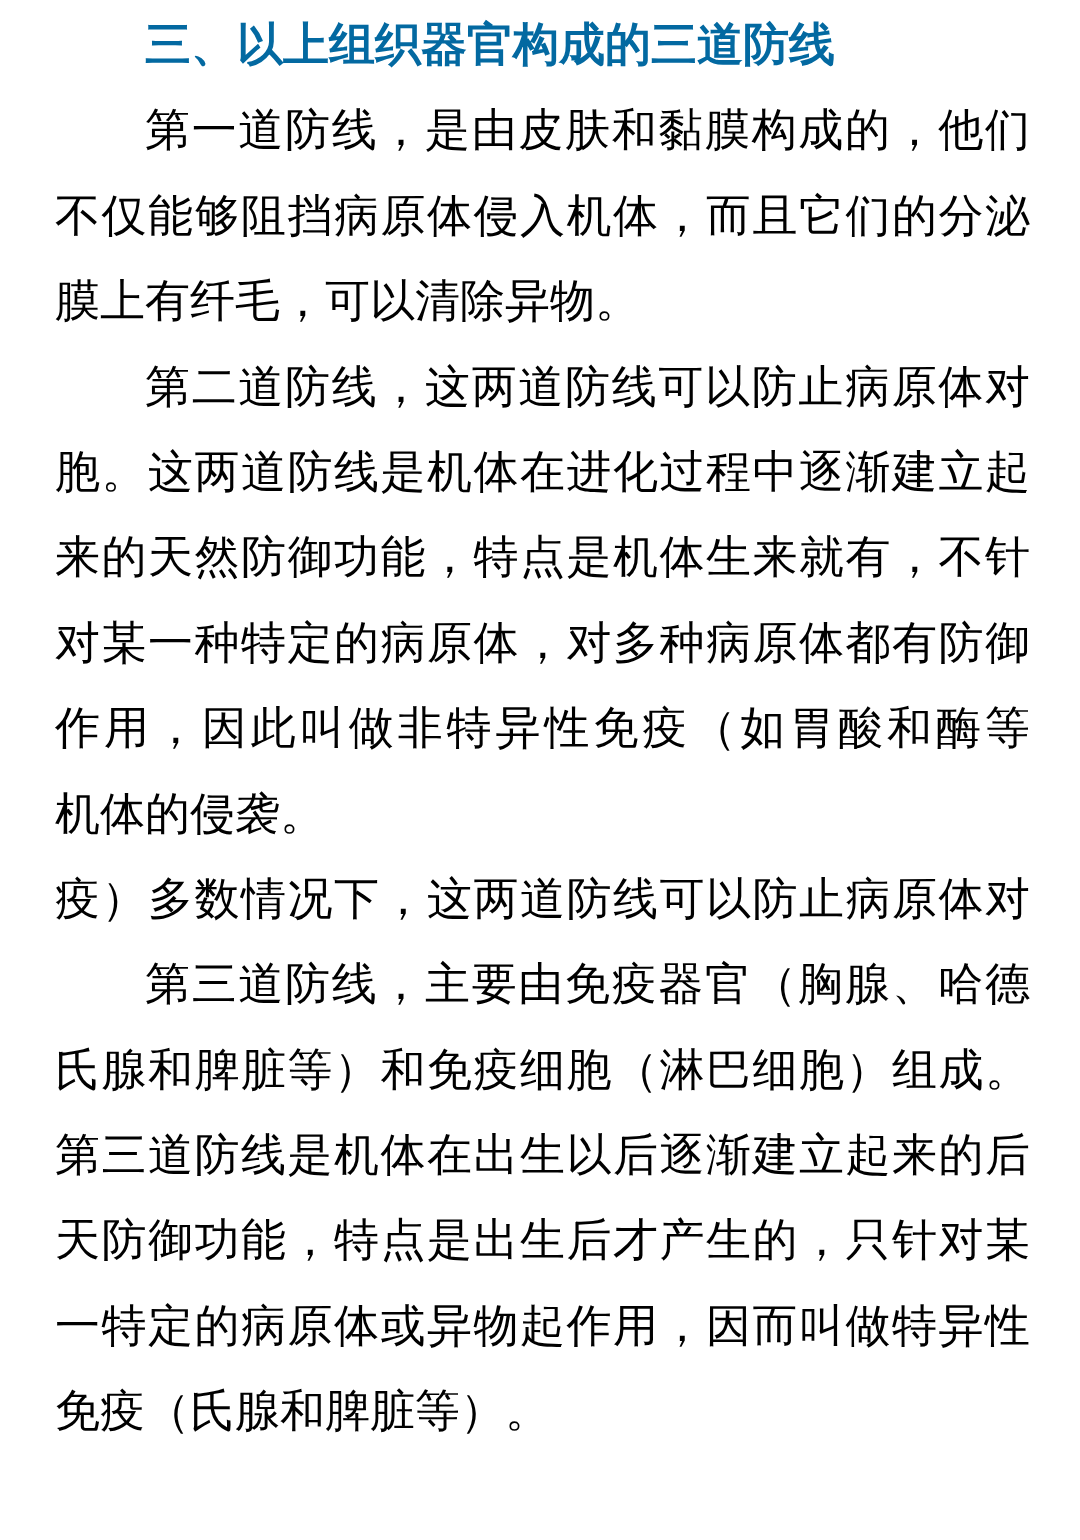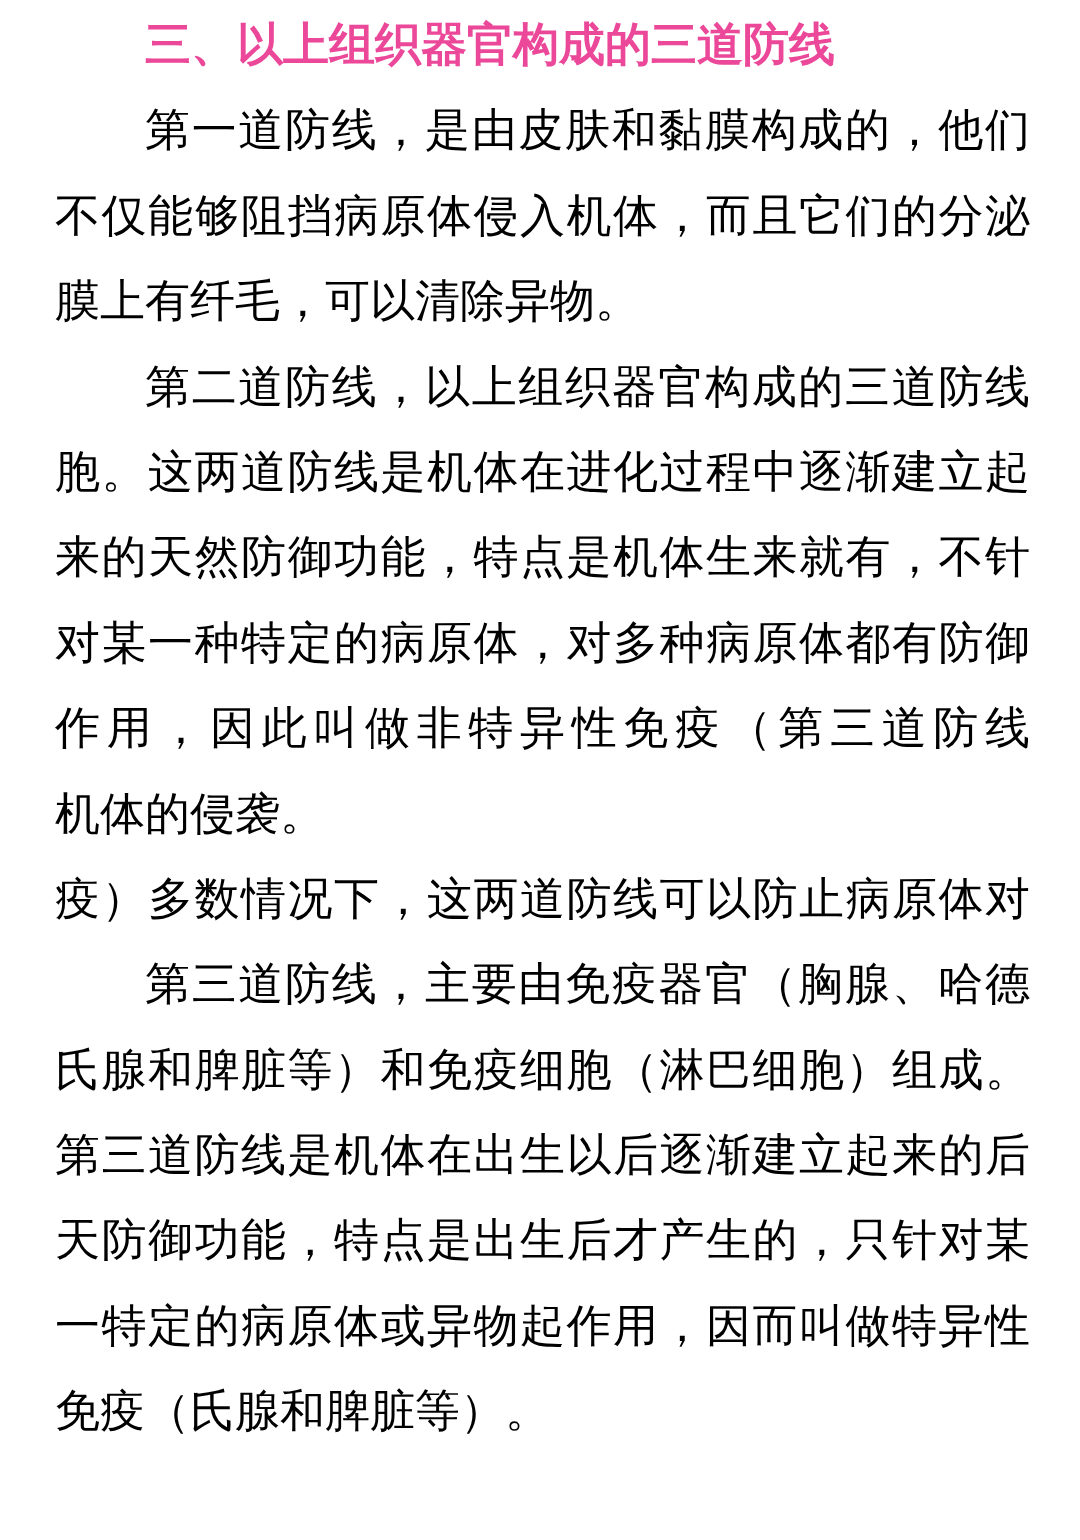--- a/index.html
+++ b/index.html
@@ -47,38 +47,38 @@
   }
   .lead {
     font-weight: 400;
   }
 </style>
 </head>
 <body>
 
 <div class="page" style="background: rgb(255, 255, 255); color: rgb(0, 0, 0);">
 
-  <div class="heading" style="color: #ec4899;">三、以上组织器官构成的三道防线</div>
+  <div class="heading" style="color: #0369a1;">三、以上组织器官构成的三道防线</div>
 
   <div class="line indent"><span class="lead">第一道防线</span><span>，是由皮肤和黏膜构成的，他们</span></div>
 
   <div class="line"><span>不仅能够阻挡病原体侵入机体，而且它们的分泌</span></div>
 
 
   <div class="line end"><span>膜上有纤毛，可以清除异物。</span></div>
 
-  <div class="line indent"><span class="lead">第二道防线</span><span>，以上组织器官构成的三道防线</span></div>
+  <div class="line indent"><span class="lead">第二道防线</span><span>，这两道防线可以防止病原体对</span></div>
 
   <div class="line"><span>胞。这两道防线是机体在进化过程中逐渐建立起</span></div>
 
   <div class="line"><span>来的天然防御功能，特点是机体生来就有，不针</span></div>
 
   <div class="line"><span>对某一种特定的病原体，对多种病原体都有防御</span></div>
 
-  <div class="line"><span>作用，因此叫做非特异性免疫（第三道防线</span></div>
+  <div class="line"><span>作用，因此叫做非特异性免疫（如胃酸和酶等</span></div>
 
   <div class="line end"><span>机体的侵袭。</span></div>
 
   <div class="line"><span>疫）多数情况下，这两道防线可以防止病原体对</span></div>
 
   <div class="line indent"><span class="lead">第三道防线</span><span>，主要由免疫器官（胸腺、哈德</span></div>
 
   <div class="line"><span>氏腺和脾脏等）和免疫细胞（淋巴细胞）组成。</span></div>
 
   <div class="line"><span>第三道防线是机体在出生以后逐渐建立起来的后</span></div>

